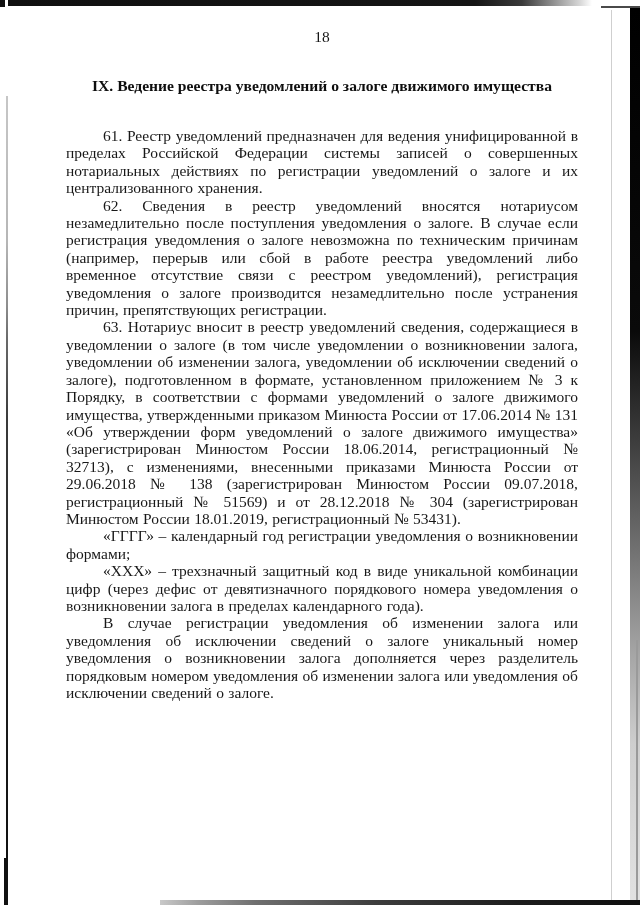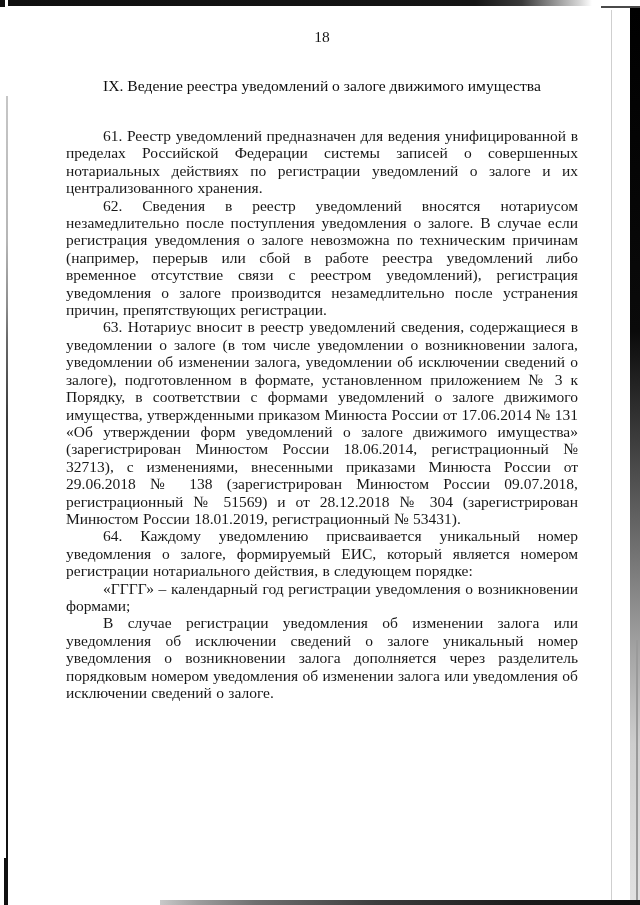--- a/index.html
+++ b/index.html
@@ -60,21 +60,21 @@
     margin-top: 28px;
     text-align: center;
     font-size: 15.5px;
     line-height: 18px;
     color: #161616;
   }
   .section-heading {
     margin: 31px 0 0 0;
     font-size: 15.6px;
     line-height: 18px;
-    font-weight: normal;
+    font-weight: bold;
     text-align: center;
     color: #0e0e0e;
   }
   .body-text { margin-top: 32px; }
   .body-text p {
     margin: 0;
     font-size: 15.5px;
     line-height: 17.4px;
     text-align: justify;
     text-indent: 37px;
@@ -95,17 +95,17 @@
 <div class="artifact left-bottom-blob"></div>
 <div class="artifact bottom-bar"></div>
 
 <div class="content">
   <div class="page-number">18</div>
   <div class="section-heading">IX. Ведение реестра уведомлений о залоге движимого имущества</div>
   <div class="body-text">
     <p>61. Реестр уведомлений предназначен для ведения унифицированной в пределах Российской Федерации системы записей о совершенных нотариальных действиях по регистрации уведомлений о залоге и их централизованного хранения.</p>
     <p>62. Сведения в реестр уведомлений вносятся нотариусом незамедлительно после поступления уведомления о залоге. В случае если регистрация уведомления о залоге невозможна по техническим причинам (например, перерыв или сбой в работе реестра уведомлений либо временное отсутствие связи с реестром уведомлений), регистрация уведомления о залоге производится незамедлительно после устранения причин, препятствующих регистрации.</p>
     <p>63. Нотариус вносит в реестр уведомлений сведения, содержащиеся в уведомлении о залоге (в том числе уведомлении о возникновении залога, уведомлении об изменении залога, уведомлении об исключении сведений о залоге), подготовленном в формате, установленном приложением № 3 к Порядку, в соответствии с формами уведомлений о залоге движимого имущества, утвержденными приказом Минюста России от 17.06.2014 № 131 «Об утверждении форм уведомлений о залоге движимого имущества» (зарегистрирован Минюстом России 18.06.2014, регистрационный № 32713), с изменениями, внесенными приказами Минюста России от 29.06.2018 № 138 (зарегистрирован Минюстом России 09.07.2018, регистрационный № 51569) и от 28.12.2018 № 304 (зарегистрирован Минюстом России 18.01.2019, регистрационный № 53431).</p>
-    <p>64. Каждому уведомлению присваивается уникальный номер уведомления о залоге, формируемый ЕИС, который является номером регистрации нотариального действия, в следующем порядке:</p>
     <p>«ГГГГ» – календарный год регистрации уведомления о возникновении формами;</p>
+    <p>«ХХХ» – трехзначный защитный код в виде уникальной комбинации цифр (через дефис от девятизначного порядкового номера уведомления о возникновении залога в пределах календарного года).</p>
     <p>В случае регистрации уведомления об изменении залога или уведомления об исключении сведений о залоге уникальный номер уведомления о возникновении залога дополняется через разделитель порядковым номером уведомления об изменении залога или уведомления об исключении сведений о залоге.</p>
   </div>
 </div>
 
 </body></html>

